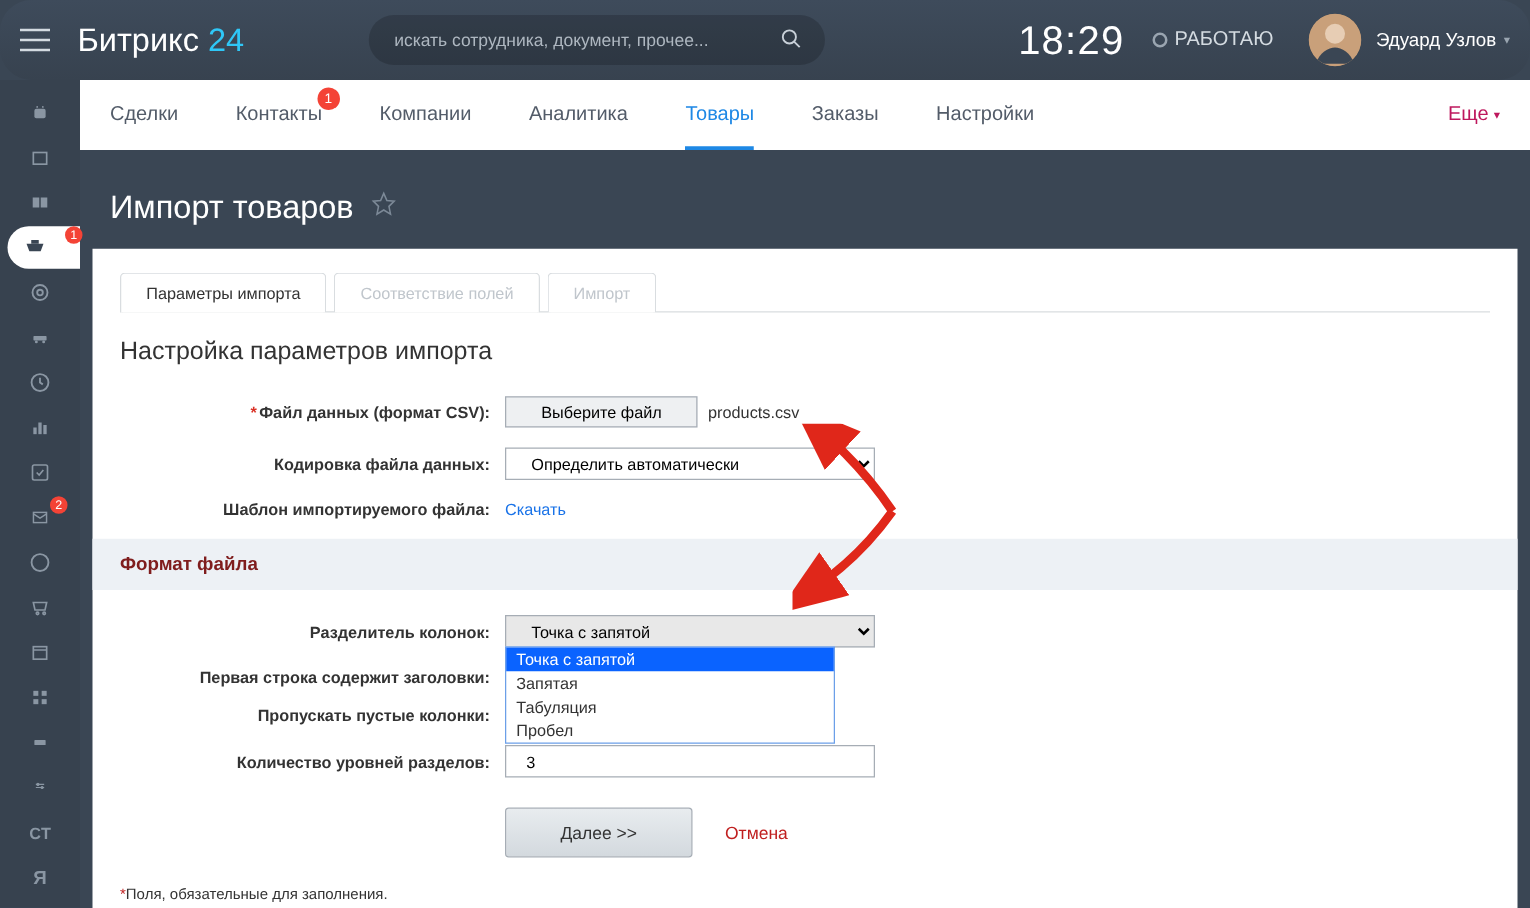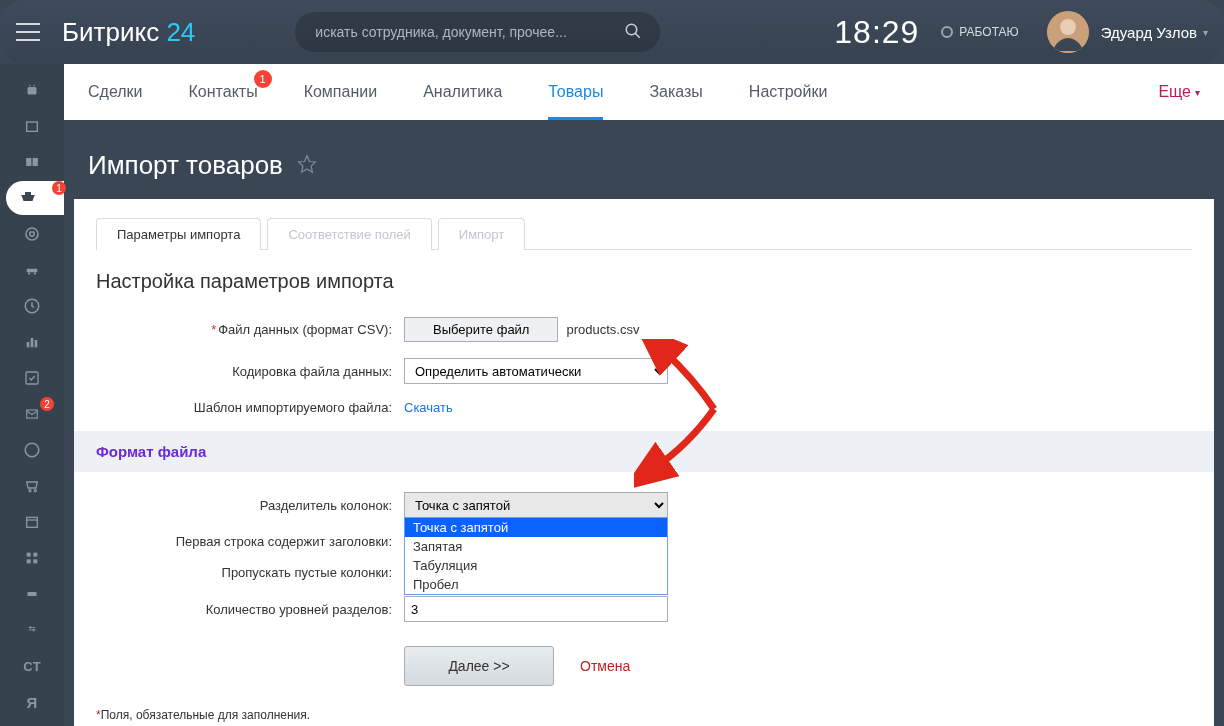--- a/index.html
+++ b/index.html
@@ -31,21 +31,21 @@
   .search-wrap input {
     width: 100%; height: 40px;
     border: none; border-radius: 20px;
     background: rgba(0,0,0,0.18);
     color: #c8d0d8; padding: 0 48px 0 20px;
     font-size: 14px; outline: none;
   }
   .search-wrap input::placeholder { color:#aeb7c0;}
   .search-wrap .s-icon { position:absolute; right:18px; top:10px; color:#c8d0d8; }
   .clock { margin-left:auto; font-size: 32px; font-weight:300; letter-spacing:1px;}
-  .work-status { display:flex; align-items:center; margin-left:22px; font-size:12px; color:#d4dbe1; cursor:pointer;}
+  .work-status { display:flex; align-items:center; margin-left:22px; font-size:16px; color:#d4dbe1; cursor:pointer;}
   .work-status .dot{ width:12px;height:12px;border:2px solid #9aa5b0;border-radius:50%;margin-right:6px;}
   .user-block{ display:flex; align-items:center; margin-left:28px; cursor:pointer;}
   .avatar{ width:42px;height:42px;border-radius:50%;background:#b8906a;display:flex;align-items:center;justify-content:center;overflow:hidden;}
   .avatar svg{width:42px;height:42px;}
   .user-name{ margin-left:12px; font-size:15px; color:#fff;}
   .caret{ margin-left:6px; color:#9aa5b0; font-size:10px;}
 
   
   .rail {
     position:absolute; left:0; top:64px; bottom:0; width:64px;
@@ -90,32 +90,32 @@
     border:1px solid #d9dde0; border-bottom:none;
     border-radius:4px 4px 0 0; margin-right:6px; cursor:pointer;
     position:relative; top:1px; background:#fff;
   }
   .inner-tab.current{ color:#333; font-weight:400;}
   .inner-tab.disabled{ color:#c0c6cc;}
 
   .panel h2{ font-size:20px; font-weight:400; margin:20px 0 24px; color:#333;}
 
   .form-row{ display:flex; align-items:center; margin-bottom:16px;}
-  .form-row .label{ width:308px; text-align:right; padding-right:12px; font-size:13px; font-weight:400; color:#333;}
+  .form-row .label{ width:308px; text-align:right; padding-right:12px; font-size:13px; font-weight:700; color:#333;}
   .form-row .req{ color:#d93025; margin-right:2px;}
   .file-btn{ border:1px solid #a6adb5;background:#eef0f2;padding:4px 28px;font-size:13px;cursor:pointer;}
   .file-name{ margin-left:8px; font-size:13px; color:#333;}
   .form-row select, .form-row input[type=text]{
-    width:264px; height:26px; border:1px solid #a6adb5; font-size:13px; padding:0 6px; background:#fff;
+    width:296px; height:26px; border:1px solid #a6adb5; font-size:13px; padding:0 16px; background:#fff;
   }
   .link{ color:#1a73e8; text-decoration:none; font-size:13px; cursor:pointer;}
 
   .section-head{
     background:#edf1f5; padding:12px 22px; margin:12px -22px 20px;
-    font-size:15px; font-weight:600; color:#6d28d9;
+    font-size:15px; font-weight:600; color:#7f1d1d;
   }
 
   .btn-row{ margin-top:24px; padding-left:308px; display:flex; align-items:center;}
   .btn-primary{
     width:150px; height:40px;
     background:linear-gradient(#e8ecef,#d3d9de);
     border:1px solid #a6adb5; border-radius:3px;
     font-size:14px; color:#333; cursor:pointer;
   }
   .btn-cancel{ margin-left:26px; color:#c02020; font-size:14px; cursor:pointer;}

